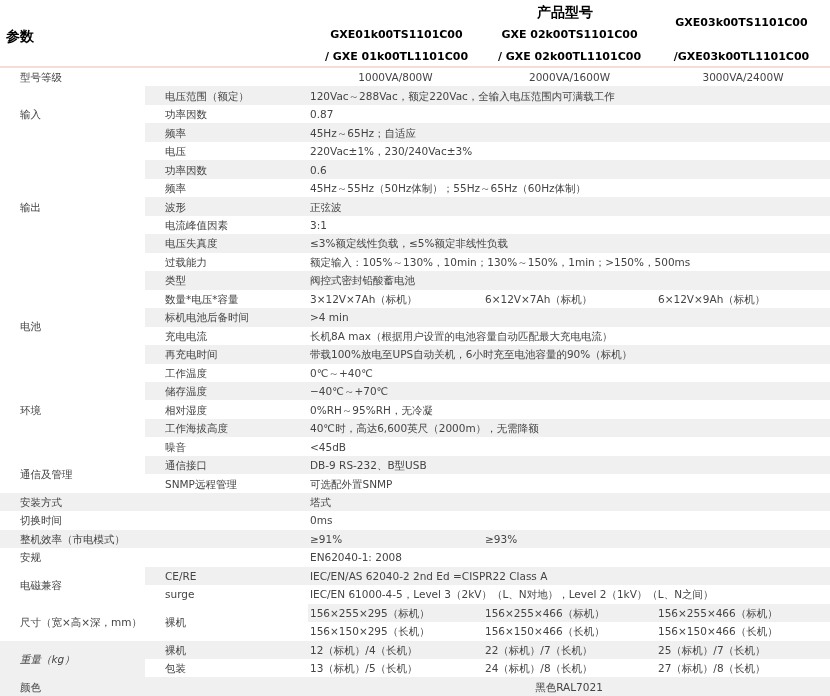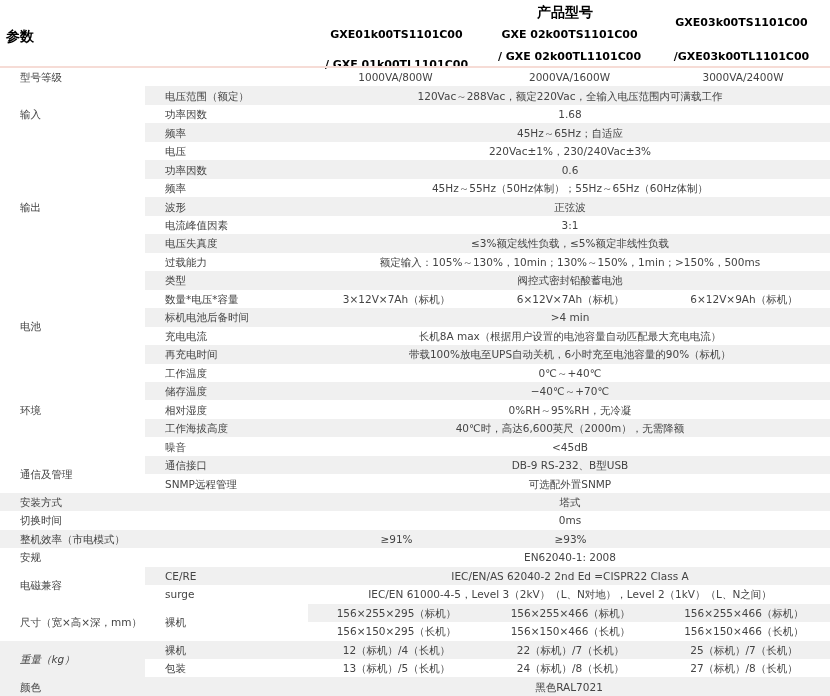--- a/index.html
+++ b/index.html
@@ -7,35 +7,35 @@
          font-family:"DejaVu Sans","Liberation Sans",sans-serif; color:#333; }
   .hdr { position:absolute; font-weight:bold; color:#000000; white-space:nowrap; }
   .hdr-title { font-size:14px; left:510px; top:4px; width:110px; text-align:center; }
   .hdr-param { font-size:14px; left:6px; top:28px; }
   .hdr-model { font-size:11px; width:175px; text-align:center; }
   .hdr-sep { position:absolute; left:0; top:66px; width:830px; height:2px; background:#f6dcd6; }
   table { position:absolute; left:0; top:68px; width:830px; border-collapse:collapse; table-layout:fixed; }
   td { height:18.47px; padding:0; font-size:10.5px; line-height:18px; white-space:nowrap; overflow:hidden; vertical-align:middle; color:#444; }
   td.c1 { padding-left:20px; }
   td.c2 { padding-left:20px; }
-  td.cv { padding-left:2px;text-align:center; }
+  td.cv { padding-left:2px; }
   tr.g td.sh { background:#f0f0f0; }
   tr.g.full td { background:#f0f0f0; }
   td.grp-gray { background:#f0f0f0 !important;font-style:italic; }
   td.center { text-align:center; padding-left:0; }
   tr.last td { border-bottom:2px solid #d946ef; }
 </style>
 </head>
 <body>
 
 <div class="hdr hdr-title">产品型号</div>
 <div class="hdr hdr-param">参数</div>
 
 <div class="hdr hdr-model" style="left:309px;top:28px;">GXE01k00TS1101C00</div>
-<div class="hdr hdr-model" style="left:309px;top:50px;margin-top:8px;">/ GXE 01k00TL1101C00</div>
+<div class="hdr hdr-model" style="left:309px;top:50px;">/ GXE 01k00TL1101C00</div>
 <div class="hdr hdr-model" style="left:482px;top:28px;">GXE 02k00TS1101C00</div>
 <div class="hdr hdr-model" style="left:482px;top:50px;">/ GXE 02k00TL1101C00</div>
 <div class="hdr hdr-model" style="left:654px;top:16px;">GXE03k00TS1101C00</div>
 <div class="hdr hdr-model" style="left:654px;top:50px;">/GXE03k00TL1101C00</div>
 <div class="hdr-sep"></div>
 
 <table>
   <colgroup>
     <col style="width:145px">
       <col style="width:163px">
@@ -53,21 +53,21 @@
       <td class="center">3000VA/2400W</td>
     </tr>
 
     <tr class="g">
       <td class="c1" rowspan="3">输入</td>
       <td class="c2 sh">电压范围（额定）</td>
       <td class="cv sh" colspan="3">120Vac～288Vac，额定220Vac，全输入电压范围内可满载工作</td>
     </tr>
     <tr>
       <td class="c2">功率因数</td>
-      <td class="cv" colspan="3">1.68</td>
+      <td class="cv" colspan="3">0.87</td>
     </tr>
     <tr class="g">
       <td class="c2 sh">频率</td>
       <td class="cv sh" colspan="3">45Hz～65Hz；自适应</td>
     </tr>
 
     <tr>
       <td class="c1" rowspan="7">输出</td>
       <td class="c2">电压</td>
       <td class="cv" colspan="3">220Vac±1%，230/240Vac±3%</td>

